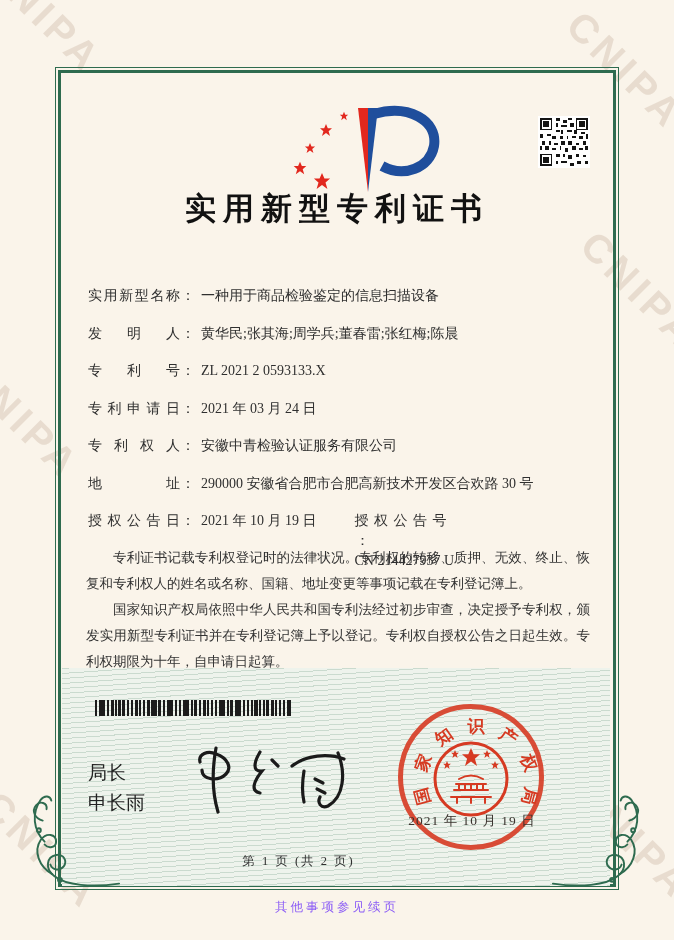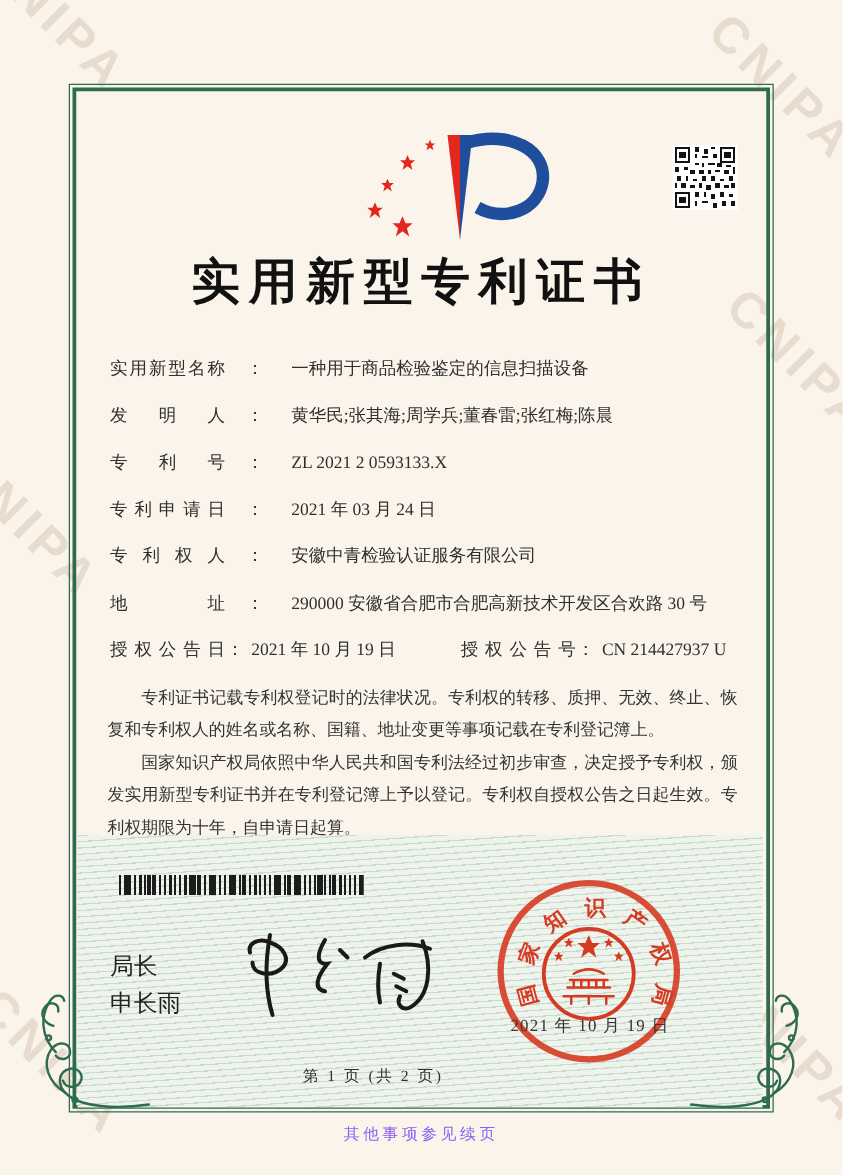--- a/index.html
+++ b/index.html
@@ -34,32 +34,32 @@
     background-color:#eef3ec;
     background-image:repeating-linear-gradient(176deg, rgba(74,130,100,0.22) 0 1px, transparent 1px 5px);
     z-index:2;
   }
   .certno{
     position:absolute; left:88px; top:108px; font-size:15px; letter-spacing:1px; z-index:4;
   }
   .logo{position:absolute; left:286px; top:102px; z-index:4;}
   .qr{position:absolute; left:538px; top:116px; width:52px; height:52px; background:#fff; z-index:4;}
   .title{
-    position:absolute; left:0; top:198px; width:674px; text-align:center;
-    font-size:39px; font-weight:bold; letter-spacing:7px; color:#111; z-index:4;
+    position:absolute; left:0; top:188px; width:674px; text-align:center;
+    font-size:31px; font-weight:bold; letter-spacing:7px; color:#111; z-index:4;
   }
   .fields{position:absolute; left:88px; top:286px; width:505px; z-index:4; font-size:14px;}
-  .frow{display:flex; margin-bottom:17.5px; line-height:20px;gap:16px;}
+  .frow{display:flex; margin-bottom:17.5px; line-height:20px;}
   .flabel{
     display:inline-block; width:92px; text-align:justify; text-align-last:justify;
   }
   .fcolon{display:inline-block; margin:0 6px 0 1px;}
   .fvalue{flex:1;}
   .grant-row{display:flex; line-height:20px;}
-  .grant-no-group{display:flex; margin-left:52px;}
+  .grant-no-group{display:flex; margin-left:38px;flex-direction:column;}
   .body-text{
     position:absolute; left:86px; top:545px; width:504px; z-index:4;
     font-size:13.5px; line-height:26px; text-align:justify; color:#333;
   }
   .body-text p{margin:0; text-indent:2em;}
   .barcode{
     position:absolute; left:95px; top:700px; width:196px; height:16px; z-index:4;
     background:
       repeating-linear-gradient(90deg,#1c1c1c 0 2px,transparent 2px 4px),
       repeating-linear-gradient(90deg,#1c1c1c 0 1px,transparent 1px 9px),

